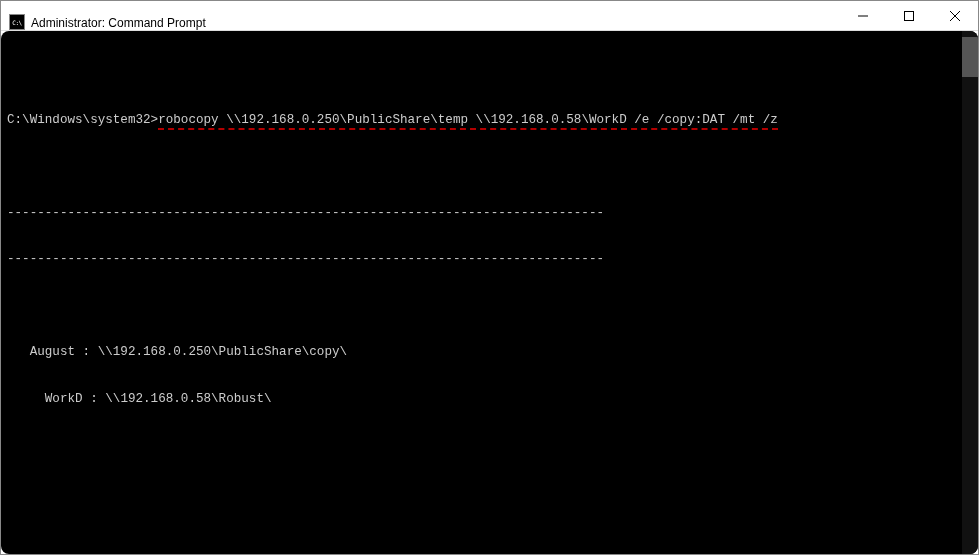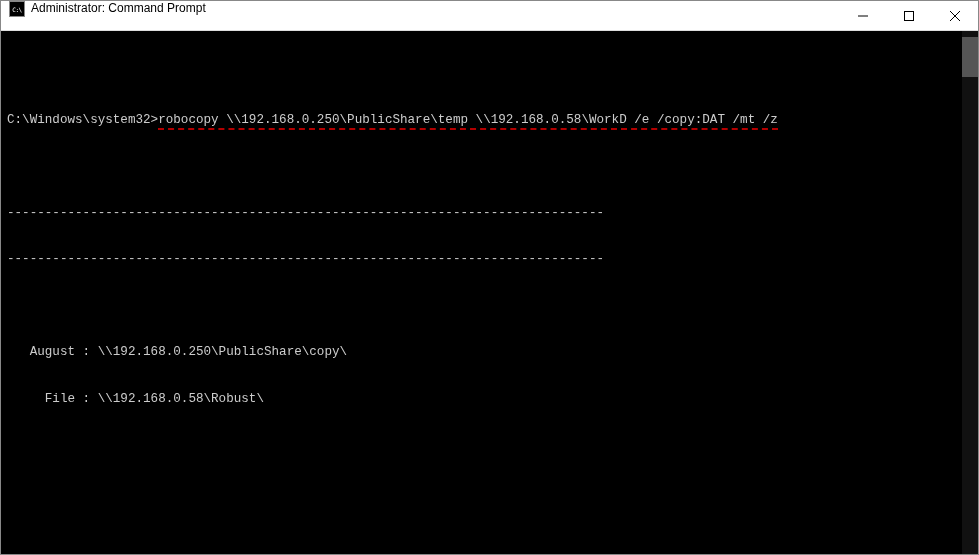--- a/index.html
+++ b/index.html
@@ -15,21 +15,21 @@
       height: 555px;
       border: 1px solid #888;
       display: flex;
       flex-direction: column;
       background: #fff;
     }
     .titlebar {
       height: 30px;
       background: #fff;
       display: flex;
-      align-items: flex-start;
+      align-items: flex-end;
       border-bottom: 1px solid #ddd;
     }
     .titlebar-icon {
       width: 16px;
       height: 16px;
       margin-left: 8px;
       background: #000;
       border: 1px solid #888;
       font-size: 6px;
       color: #fff;
@@ -63,20 +63,21 @@
       flex: 1;
       background: #000;
       color: #ccc;
       font-family: Consolas, "Courier New", monospace;
       font-size: 12.6px;
       line-height: 15.5px;
       padding: 4px 4px 4px 6px;
       overflow: hidden;
       position: relative;
       white-space: pre;
+      border-radius: 8px;
     }
     .scrollbar-track {
       position: absolute;
       right: 0;
       top: 0;
       bottom: 0;
       width: 16px;
       background: #111;
     }
     .scrollbar-thumb {
@@ -121,21 +122,21 @@
   </div>
 
   <div class="terminal">
     <div class="term-line">&nbsp;</div>
     <div class="prompt-row"><span>C:\Windows\system32&gt;</span><span class="underline-red">robocopy \\192.168.0.250\PublicShare\temp \\192.168.0.58\WorkD /e /copy:DAT /mt /z</span></div>
     <div class="term-line">&nbsp;</div>
     <div class="term-line">-------------------------------------------------------------------------------</div>
     <div class="term-line">-------------------------------------------------------------------------------</div>
     <div class="term-line">&nbsp;</div>
     <div class="term-line"><span>   August :</span><span> \\192.168.0.250\PublicShare\copy\</span></div>
-    <div class="term-line"><span>     File :</span><span> \\192.168.0.58\Robust\</span></div>
+    <div class="term-line"><span>     WorkD :</span><span> \\192.168.0.58\Robust\</span></div>
     <div class="term-line">&nbsp;</div>
     
     
     
     
     
     
     
     
     

